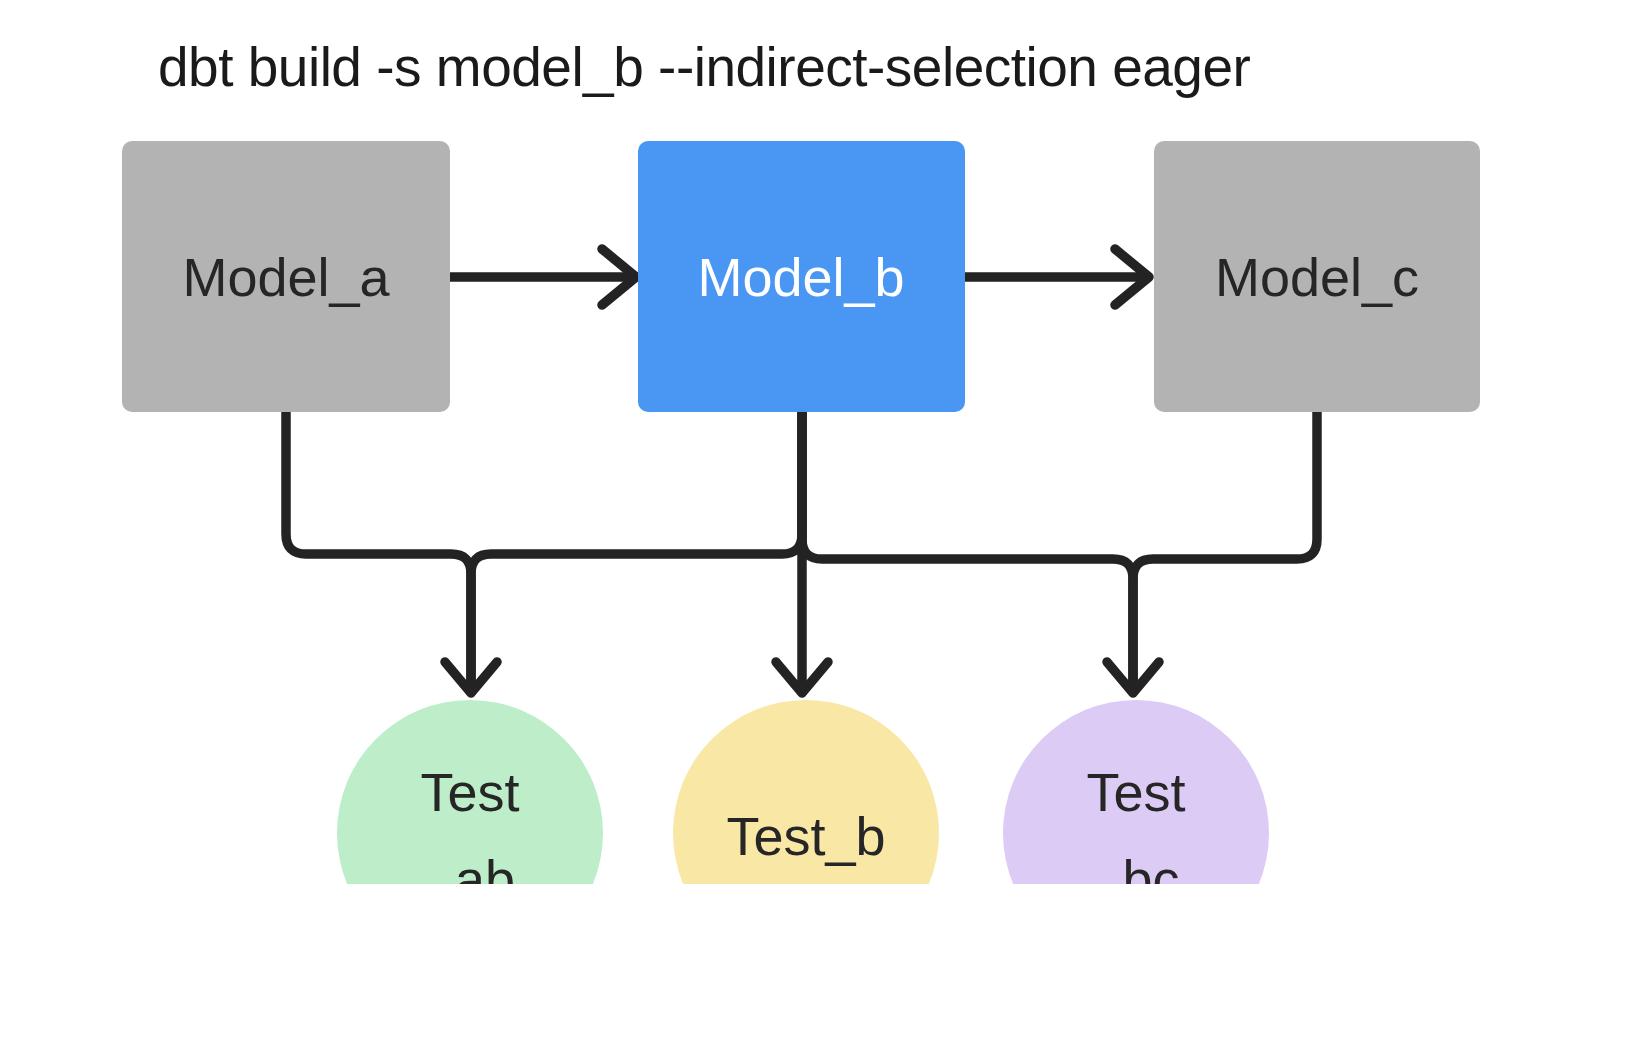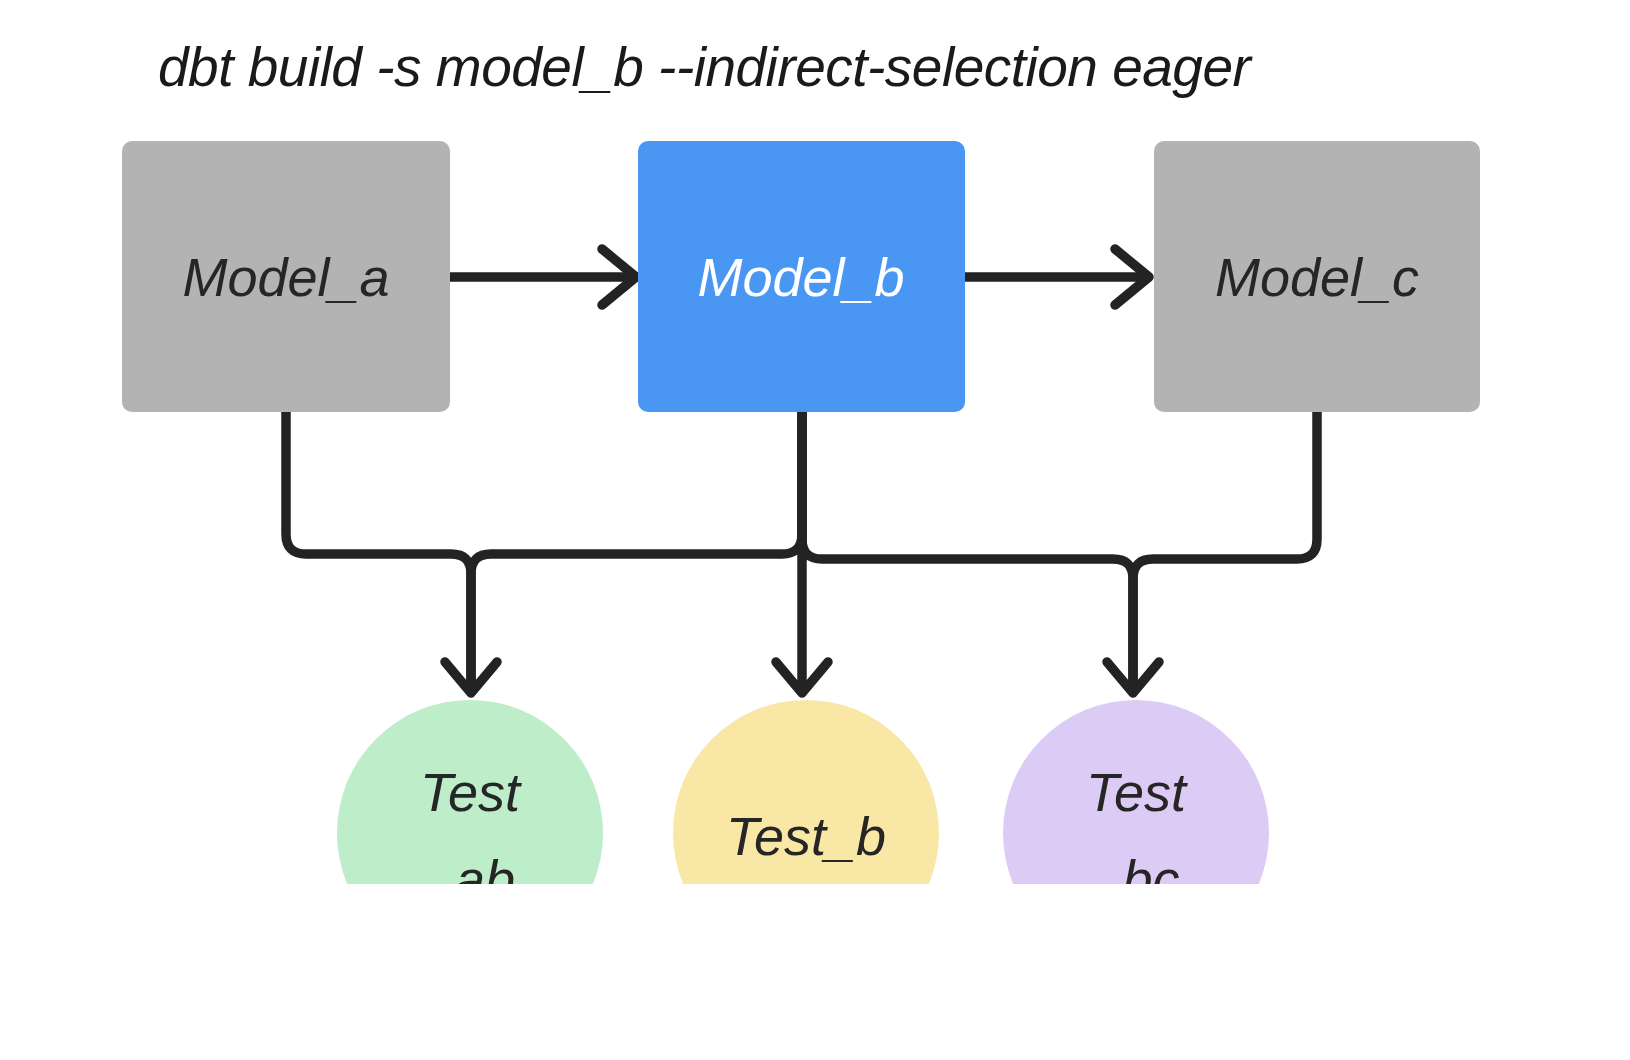--- a/index.html
+++ b/index.html
@@ -6,21 +6,20 @@
     margin: 0;
     padding: 0;
     background: #ffffff;
   }
   .canvas-wrap {
     position: relative;
     width: 1630px;
     height: 884px;
     background: #14b8a6;
     font-family: "Liberation Sans", "DejaVu Sans", sans-serif;
-    font-style: italic;
   }
   svg text {
     font-family: "Liberation Sans", "DejaVu Sans", sans-serif;
   }
   .title-text {
     font-size: 55px;
     font-weight: 500;
     letter-spacing: -0.5px;
   }
   .node-label {

